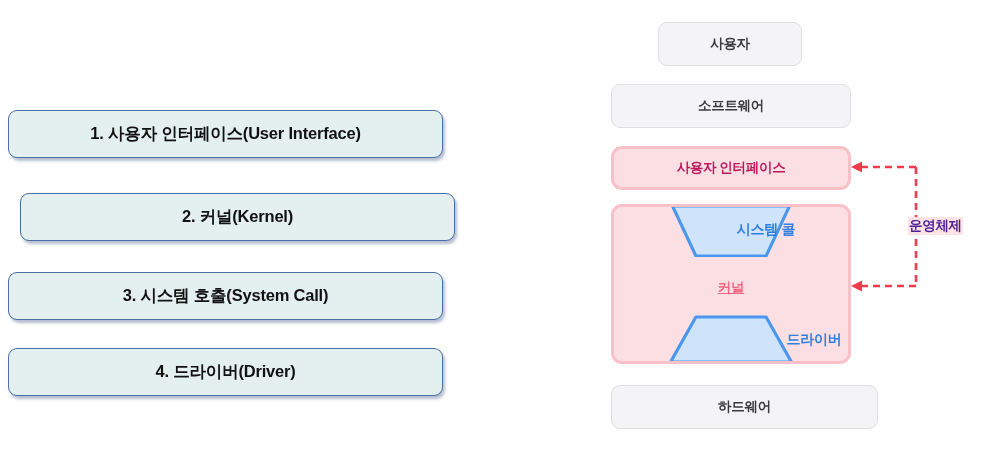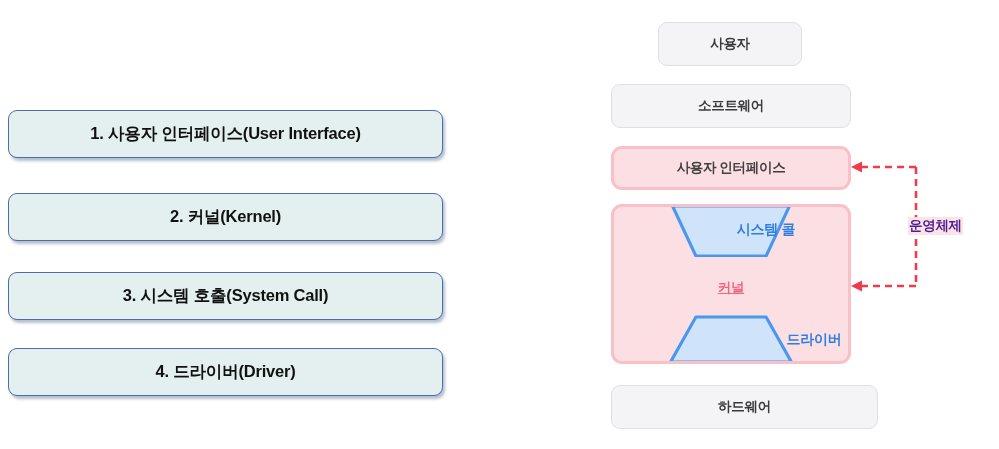--- a/index.html
+++ b/index.html
@@ -79,21 +79,21 @@
     font-weight: bold;
   }
 
   
   .layer.pink {
     background: #fbdfe3;
     border: 3px solid #f9c0c8;
     border-radius: 11px;
   }
   .layer.pink .layer-label {
-    color: #404040;
+    color: #be185d;
   }
 
   
   #kernel-container {
     position: absolute;
     left: 141px;
     top: 204px;
     width: 240px;
     height: 160px;
     box-sizing: border-box;
@@ -167,21 +167,21 @@
 </style>
 </head>
 <body>
 
 <div id="left-panel">
 
   <div class="list-box" style="top:110px;">
     <span class="list-box-label">1. 사용자 인터페이스(User Interface)</span>
   </div>
 
-  <div class="list-box" style="top:193px;">
+  <div class="list-box" style="top:193px;margin-left:12px;">
     <span class="list-box-label">2. 커널(Kernel)</span>
   </div>
 
   <div class="list-box" style="top:272px;">
     <span class="list-box-label">3. 시스템 호출(System Call)</span>
   </div>
 
   <div class="list-box" style="top:348px;">
     <span class="list-box-label">4. 드라이버(Driver)</span>
   </div>

